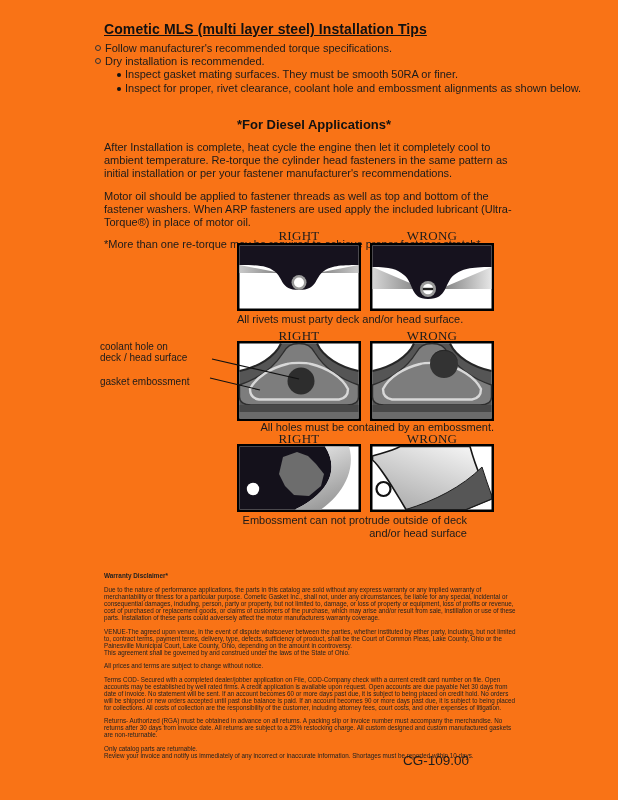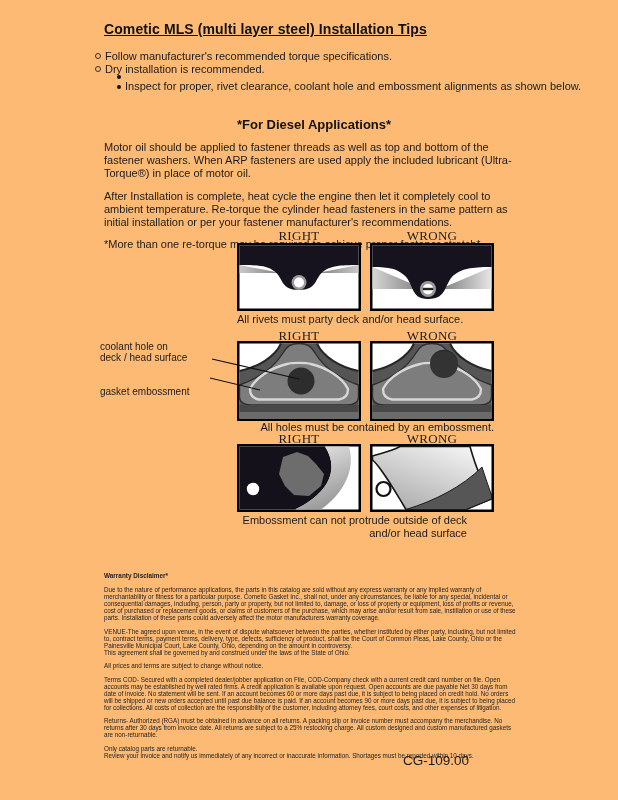--- a/index.html
+++ b/index.html
@@ -1,25 +1,25 @@
 <!DOCTYPE html>
 <html><head>
 <meta charset="utf-8">
 <style>
   html,body{margin:0;padding:0;background:#ffffff;}
   .page{
-    position:relative;width:618px;height:800px;background:#fdba74;
+    position:relative;width:618px;height:800px;background:#f97316;
     font-family:"Liberation Sans","DejaVu Sans",sans-serif;color:#1b1b1b;overflow:hidden;
   }
   
   .title{
     position:absolute;left:104px;top:21px;font-size:14px;font-weight:bold;
     text-decoration:underline;letter-spacing:.1px;color:#111;
   }
-  .tips{position:absolute;left:95px;top:42px;font-size:11px;line-height:13.2px;margin-top:8px;}
+  .tips{position:absolute;left:95px;top:42px;font-size:11px;line-height:13.2px;}
   .tip-row{display:flex;align-items:baseline;}
   .tip-row .marker-o{
     width:4px;height:4px;border:1px solid #333;border-radius:50%;
     display:inline-block;margin-right:4px;flex:0 0 auto;position:relative;top:-1px;
   }
   .tip-row.sub{margin-left:22px;}
   .tip-row.sub .marker-d{
     width:4px;height:4px;background:#111;border-radius:50%;
     display:inline-block;margin-right:4px;flex:0 0 auto;position:relative;top:-1px;
   }
@@ -28,21 +28,21 @@
   .diesel h2{font-size:13px;font-weight:bold;margin:0 0 9px 0;color:#111;text-align:center;}
   .diesel p{font-size:11px;line-height:13.2px;margin:0 0 9px 0;width:418px;}
   .diesel p.last{margin-bottom:0;}
   
   .fig-label{
     position:absolute;width:124px;text-align:center;font-size:13px;color:#1c1c1c;letter-spacing:.3px;font-family:Liberation Serif, serif;
   }
   .panel{position:absolute;width:124px;display:block;}
   .caption{position:absolute;font-size:11px;line-height:12.5px;color:#1b1b1b;}
   .side-labels{position:absolute;left:100px;top:341px;width:112px;font-size:10px;line-height:11px;color:#1b1b1b;}
-  .side-labels .lbl2{margin-top:23px;}
+  .side-labels .lbl2{margin-top:13px;}
   .leader-overlay{position:absolute;left:205px;top:352px;width:110px;height:45px;z-index:5;}
   
   .disclaimer{position:absolute;left:104px;top:572px;width:412px;font-size:6.3px;line-height:7px;color:#222;}
   .disclaimer h3{font-size:6.4px;font-weight:bold;margin:0 0 7px 0;}
   .disclaimer p{margin:0 0 6.5px 0;}
   .disclaimer p.tight{margin-bottom:0;}
   
   .page-code{position:absolute;left:380px;top:753px;width:112px;text-align:center;font-size:13.5px;color:#1b1b1b;}
 </style>
 </head>
@@ -56,31 +56,32 @@
     <div class="tip-row">
         <span class="marker-o"></span>
         <span>Follow manufacturer's recommended torque specifications.</span>
       </div>
     <div class="tip-row">
         <span class="marker-o"></span>
         <span>Dry installation is recommended.</span>
       </div>
     <div class="tip-row sub">
         <span class="marker-d"></span>
+        <span>Inspect gasket mating surfaces.  They must be smooth 50RA or finer.</span>
       </div>
     <div class="tip-row sub">
         <span class="marker-d"></span>
         <span>Inspect for proper, rivet clearance, coolant hole and embossment alignments as shown below.</span>
       </div>
   </div>
 
   <div class="diesel">
     <h2>*For Diesel Applications*</h2>
+    <p>After Installation is complete, heat cycle the engine then let it completely cool to ambient temperature. Re-torque the cylinder head fasteners in the same pattern as initial installation or per your fastener manufacturer's recommendations.</p>
     <p>Motor oil should be applied to fastener threads as well as top and bottom of the fastener washers. When ARP fasteners are used apply the included lubricant (Ultra-Torque®) in place of motor oil.</p>
-    <p>After Installation is complete, heat cycle the engine then let it completely cool to ambient temperature. Re-torque the cylinder head fasteners in the same pattern as initial installation or per your fastener manufacturer's recommendations.</p>
     <p class="last">*More than one re-torque may be required to achieve proper fastener stretch*</p>
   </div>
 
   <div class="fig-label" style="left:237px;top:228px;">RIGHT</div>
   <div class="fig-label" style="left:370px;top:228px;">WRONG</div>
 
   <svg class="panel" style="left:237px;top:243px;" width="124" height="68" viewBox="0 0 124 68">
     <defs>
       <linearGradient id="w1l" x1="0" y1="0" x2="1" y2="0">
           <stop offset="0" stop-color="#c9c9c9"></stop>

